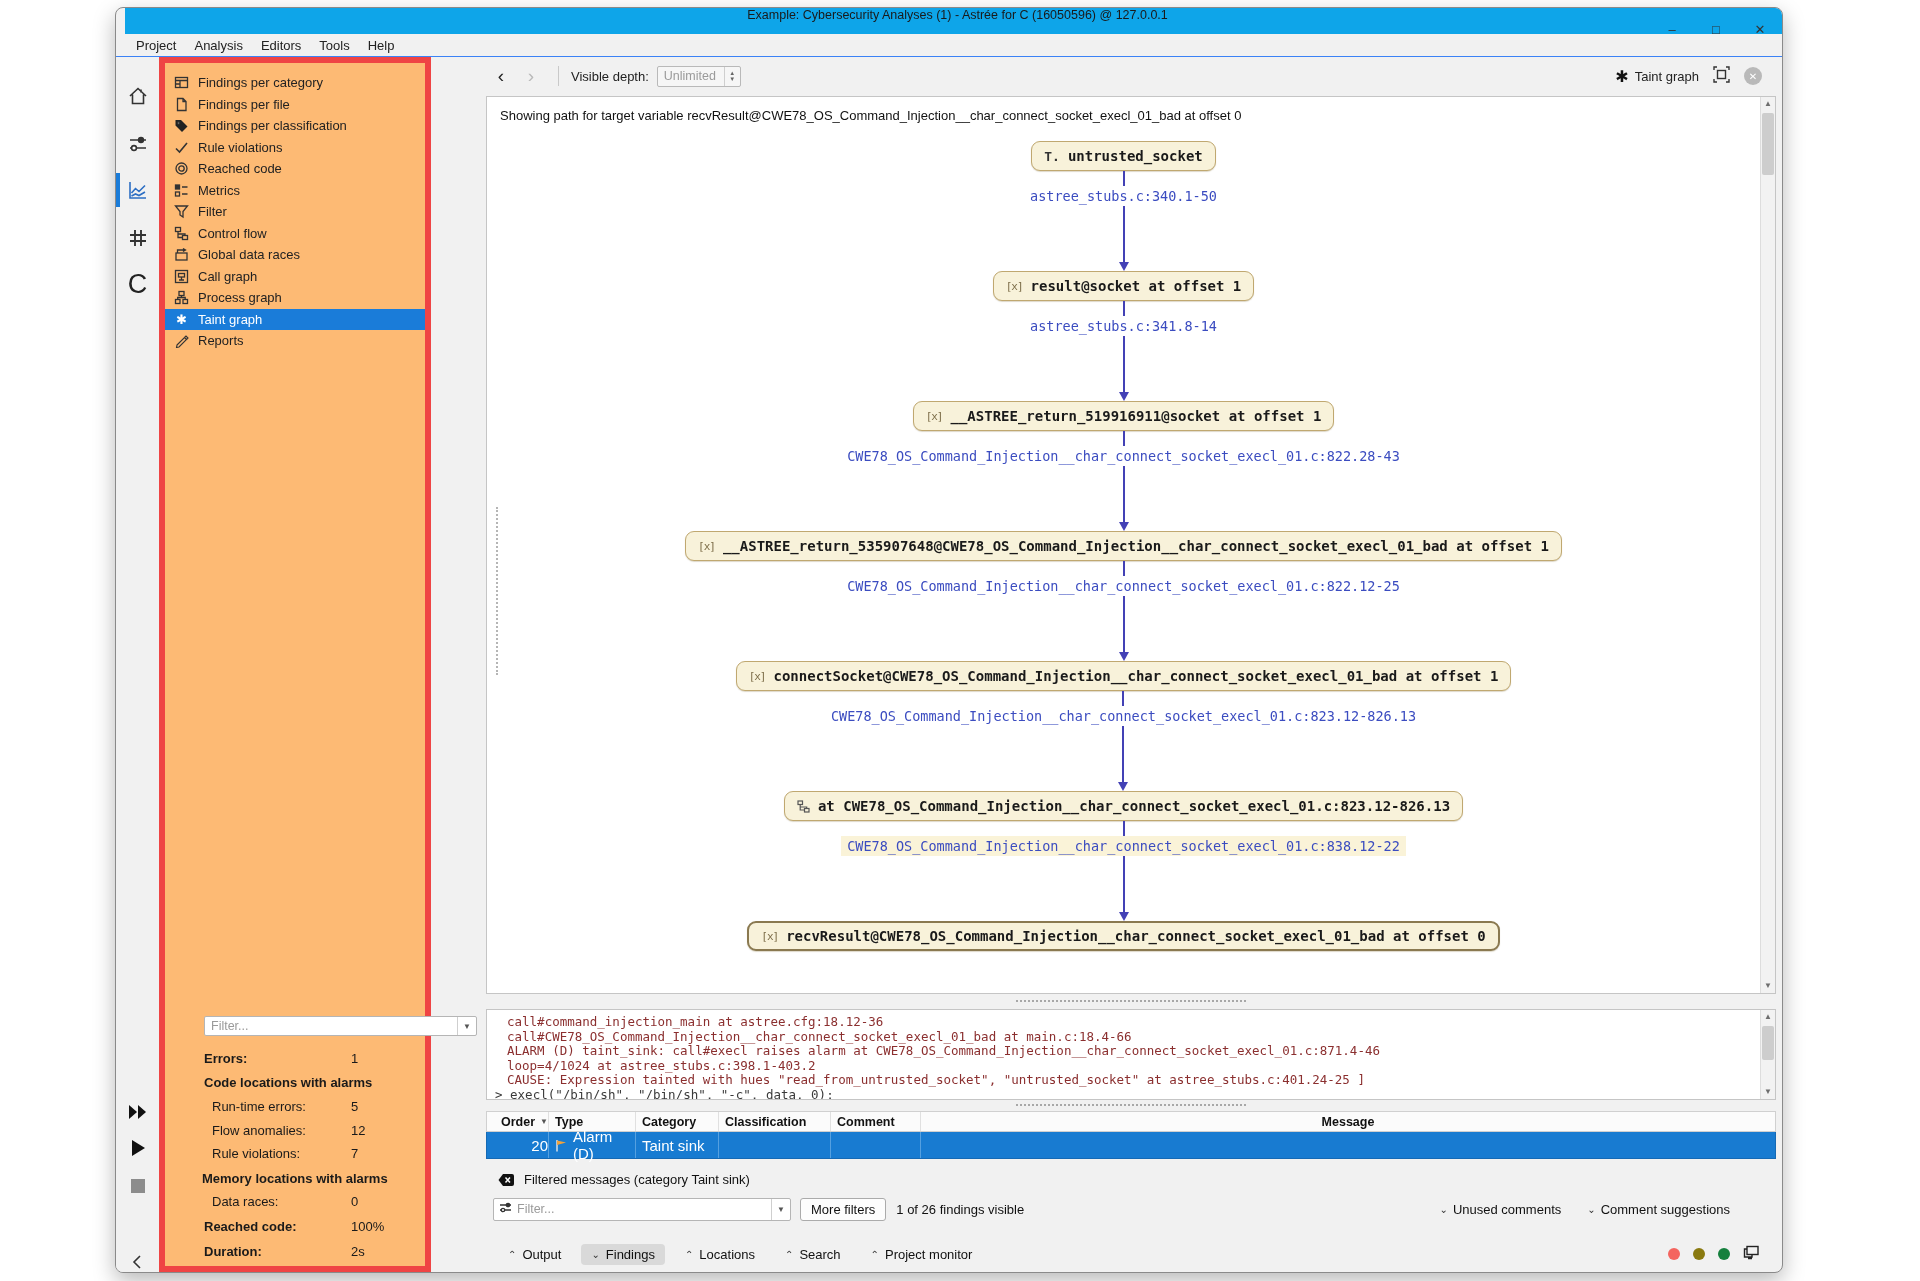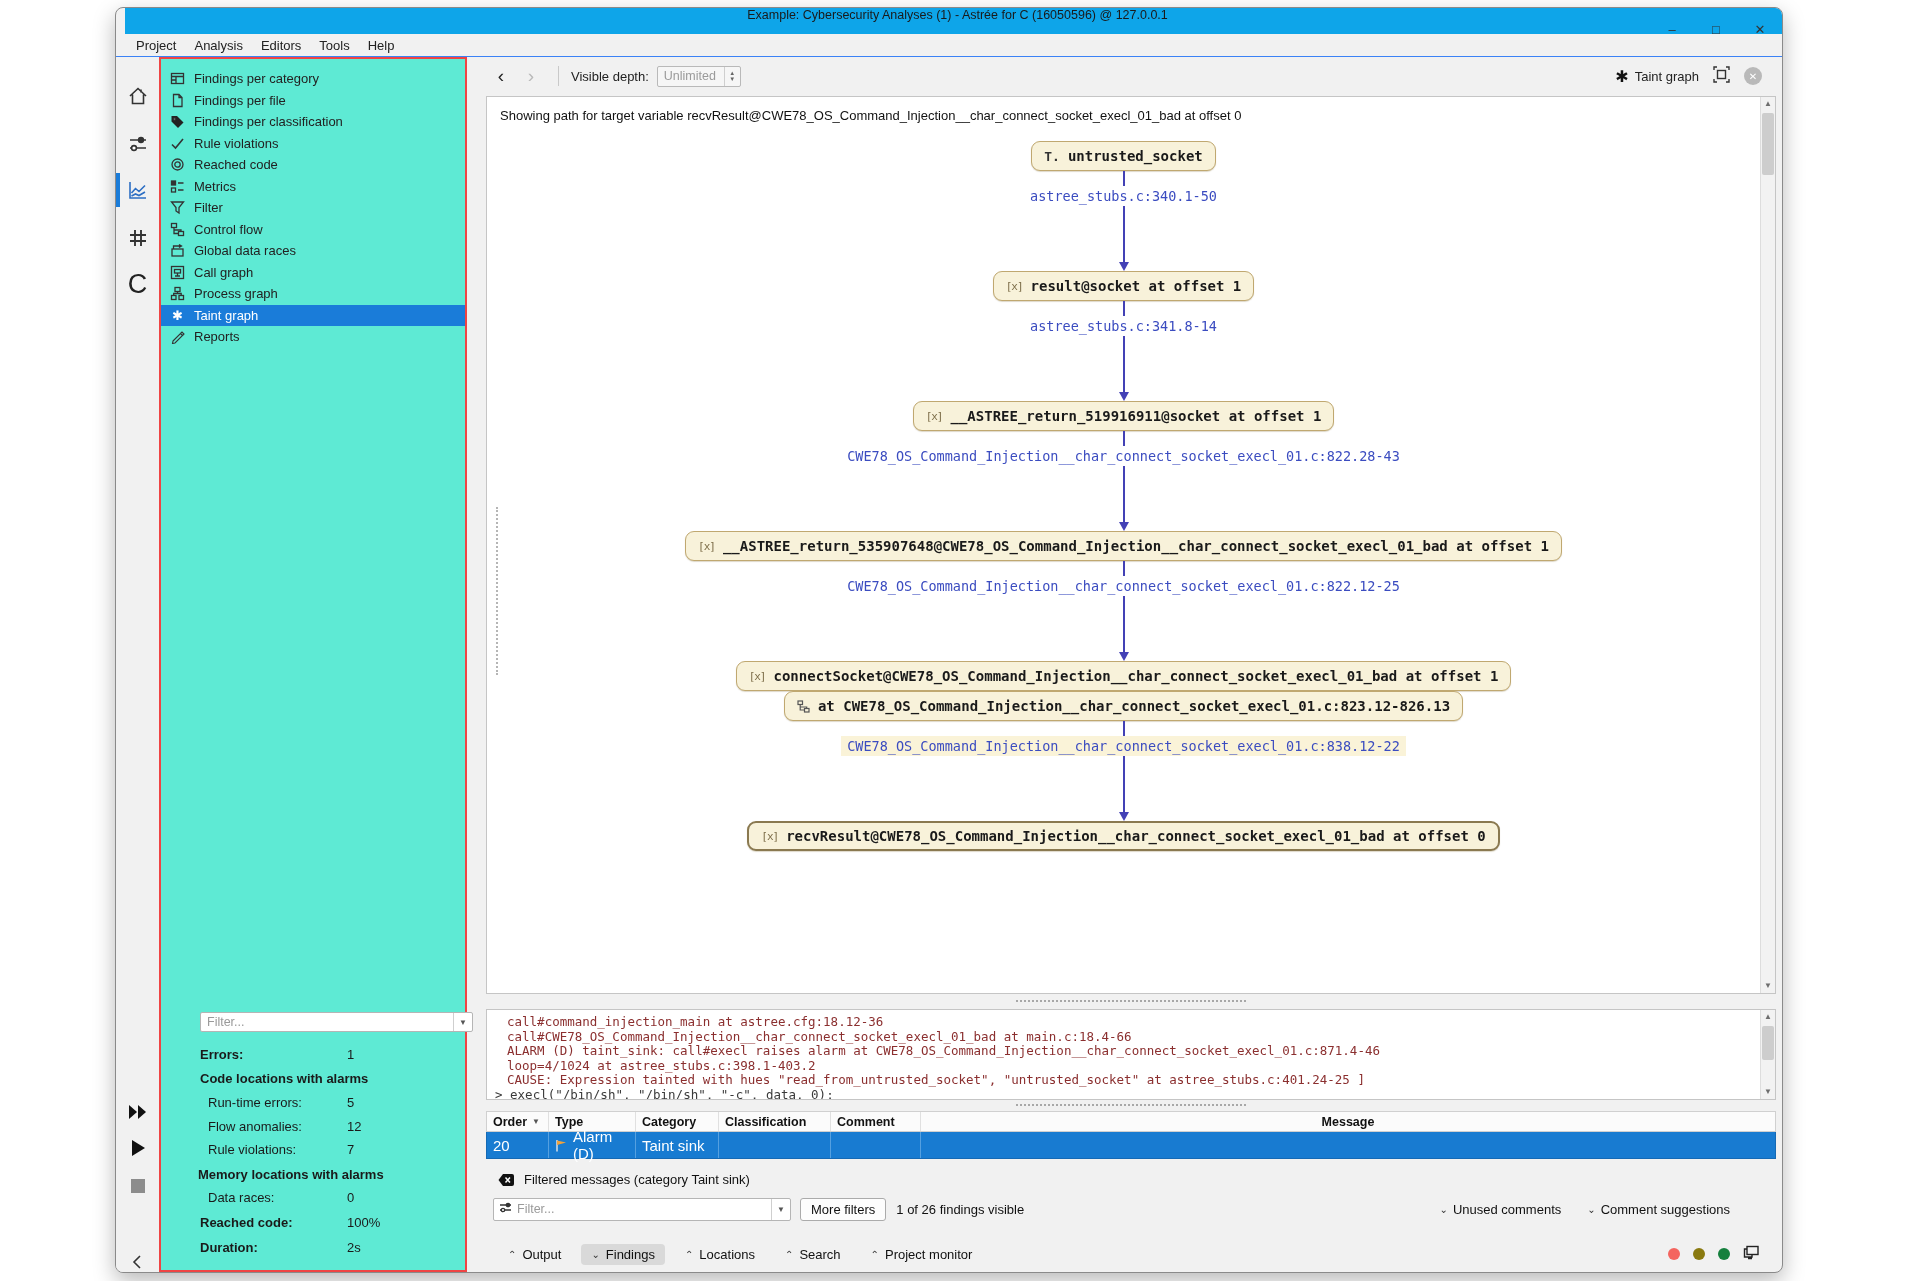--- a/index.html
+++ b/index.html
@@ -20,21 +20,21 @@
 
   
   .iconstrip { position:absolute; left:0; top:49px; bottom:0; width:43px; background:#f1f1f1; }
   .strip-icon { position:absolute; left:0; width:43px; height:34px; display:flex; align-items:center; justify-content:center; color:#333; }
   .strip-icon svg { stroke:#333; fill:none; stroke-width:1.6; }
   .strip-icon.active svg { stroke:#2d6fc4; }
   .strip-sel-bar { position:absolute; left:0; width:4px; height:34px; background:#1a7cd9; }
   .c-glyph { font-size:27px; font-weight:300; color:#222; font-family:"Liberation Sans",sans-serif; }
 
   
-  .navpanel { position:absolute; left:43px; top:49px; width:308px; bottom:0; background:#5eead4; border:2px solid #ef4444; }
+  .navpanel { position:absolute; left:43px; top:49px; width:272px; bottom:0; background:#fdba74; border:6px solid #ef4444; }
   .nav-list { position:absolute; top:9px; left:0; right:0; }
   .nav-item { height:21.5px; display:flex; align-items:center; gap:9px; padding-left:9px; font-size:13px; color:#222; }
   .nav-item .nicon { width:15px; height:15px; display:flex; align-items:center; justify-content:center; flex:none; }
   .nav-item svg { stroke:#333; fill:none; stroke-width:1.3; }
   .nav-item.selected { background:#1a7cd9; color:#fff; }
   .splat-glyph { font-size:13px; line-height:13px; color:#222; }
   .nav-item.selected .splat-glyph { color:#fff; }
 
   
   .filter-combo { position:absolute; left:39px; top:953px; width:273px; height:20px; background:#fff; border:1px solid #b5b5b5; border-radius:2px; display:flex; align-items:center; }
@@ -93,21 +93,21 @@
   .logline.cmd { color:#3a3a3a; }
 
   
   .ftable { position:absolute; left:370px; top:1103px; width:1290px; }
   .thead { display:flex; height:21px; background:#fbfbfb; border:1px solid #d0d0d0; }
   .th { font-size:12.5px; font-weight:bold; color:#111; display:flex; align-items:center; padding-left:6px; border-right:1px solid #e0e0e0; }
   .th.center { justify-content:center; padding-left:0; }
   .sort-ind { font-size:8px; color:#555; margin-left:5px; }
   .trow { display:flex; height:27px; background:#187bd1; color:#fff; border:1px solid #1569b4; border-top:none; }
   .td { font-size:15px; display:flex; align-items:center; padding-left:6px; border-right:1px solid #55a0e0; }
-  .c-order { width:62px; } .c-type { width:87px; } .c-cat { width:83px; } .c-class { width:112px; } .c-comm { width:90px; } .c-msg { flex:1; border-right:none; }
+  .c-order { width:62px;justify-content:flex-end; } .c-type { width:87px; } .c-cat { width:83px; } .c-class { width:112px; } .c-comm { width:90px; } .c-msg { flex:1; border-right:none; }
   .flag { width:13px; height:13px; margin-right:5px; flex:none; }
 
   
   .filtered-row { position:absolute; left:382px; top:1164px; display:flex; align-items:center; gap:9px; }
   .clear-icon svg { display:block; }
   .filtered-label { font-size:13px; color:#111; }
   .bfilter-row { position:absolute; left:377px; top:1189px; right:8px; height:24px; display:flex; align-items:center; }
   .bfilter-combo { width:298px; height:23px; background:#fff; border:1px solid #b5b5b5; border-radius:2px; display:flex; align-items:center; }
   .bfilter-combo .ficon { margin:0 5px; }
   .bfilter-combo .ph { flex:1; font-size:12.5px; color:#9a9a9a; }
@@ -433,20 +433,28 @@
         <div class="eline"></div>
         <div class="elabel">CWE78_OS_Command_Injection__char_connect_socket_execl_01.c:822.12-25</div>
         <div class="earrow">
             <div class="shaft"></div>
             <div class="head"></div>
           </div>
       </div>
       <div class="gnode">
         <span class="gicon">[x]</span>
         <span>connectSocket@CWE78_OS_Command_Injection__char_connect_socket_execl_01_bad at offset 1</span>
+      </div>
+      <div class="gedge">
+        <div class="eline"></div>
+        <div class="elabel">CWE78_OS_Command_Injection__char_connect_socket_execl_01.c:823.12-826.13</div>
+        <div class="earrow">
+            <div class="shaft"></div>
+            <div class="head"></div>
+          </div>
       </div>
       <div class="gnode">
         <span style="display:flex">
             <svg width="13" height="13" viewBox="0 0 13 13" fill="none" stroke="#555" stroke-width="1.2">
               <rect x="1" y="1" width="4.5" height="3.5"></rect>
               <rect x="7.5" y="8.5" width="4.5" height="3.5"></rect>
               <path d="M3.2,4.5 V10 H7.5 M3.2,7 H9.7 V8.5"></path>
             </svg>
           </span>
         <span>at CWE78_OS_Command_Injection__char_connect_socket_execl_01.c:823.12-826.13</span>

